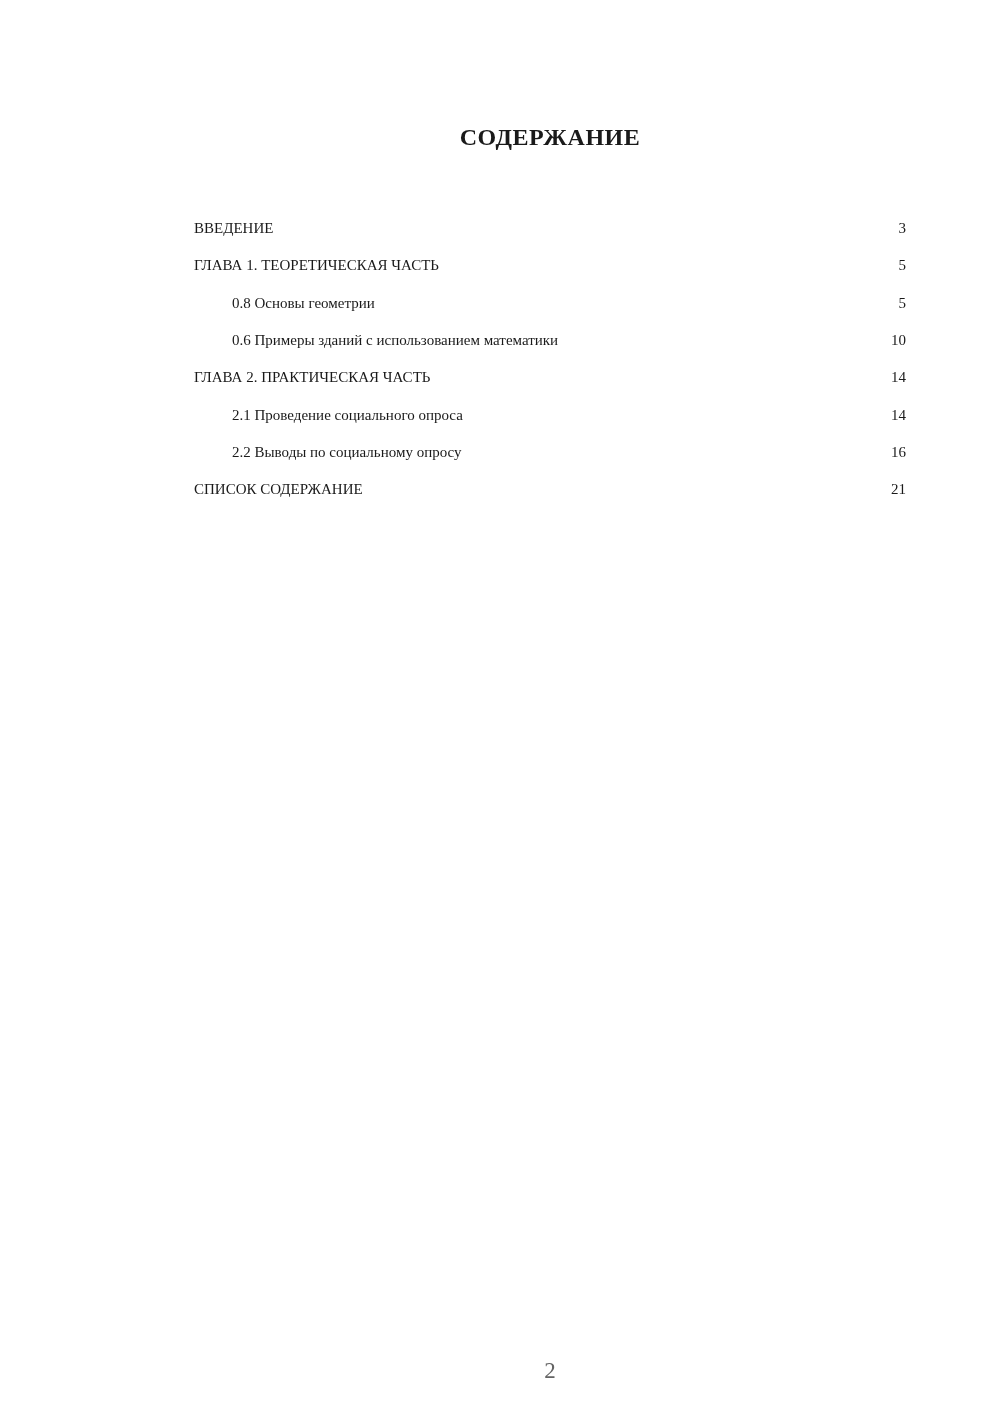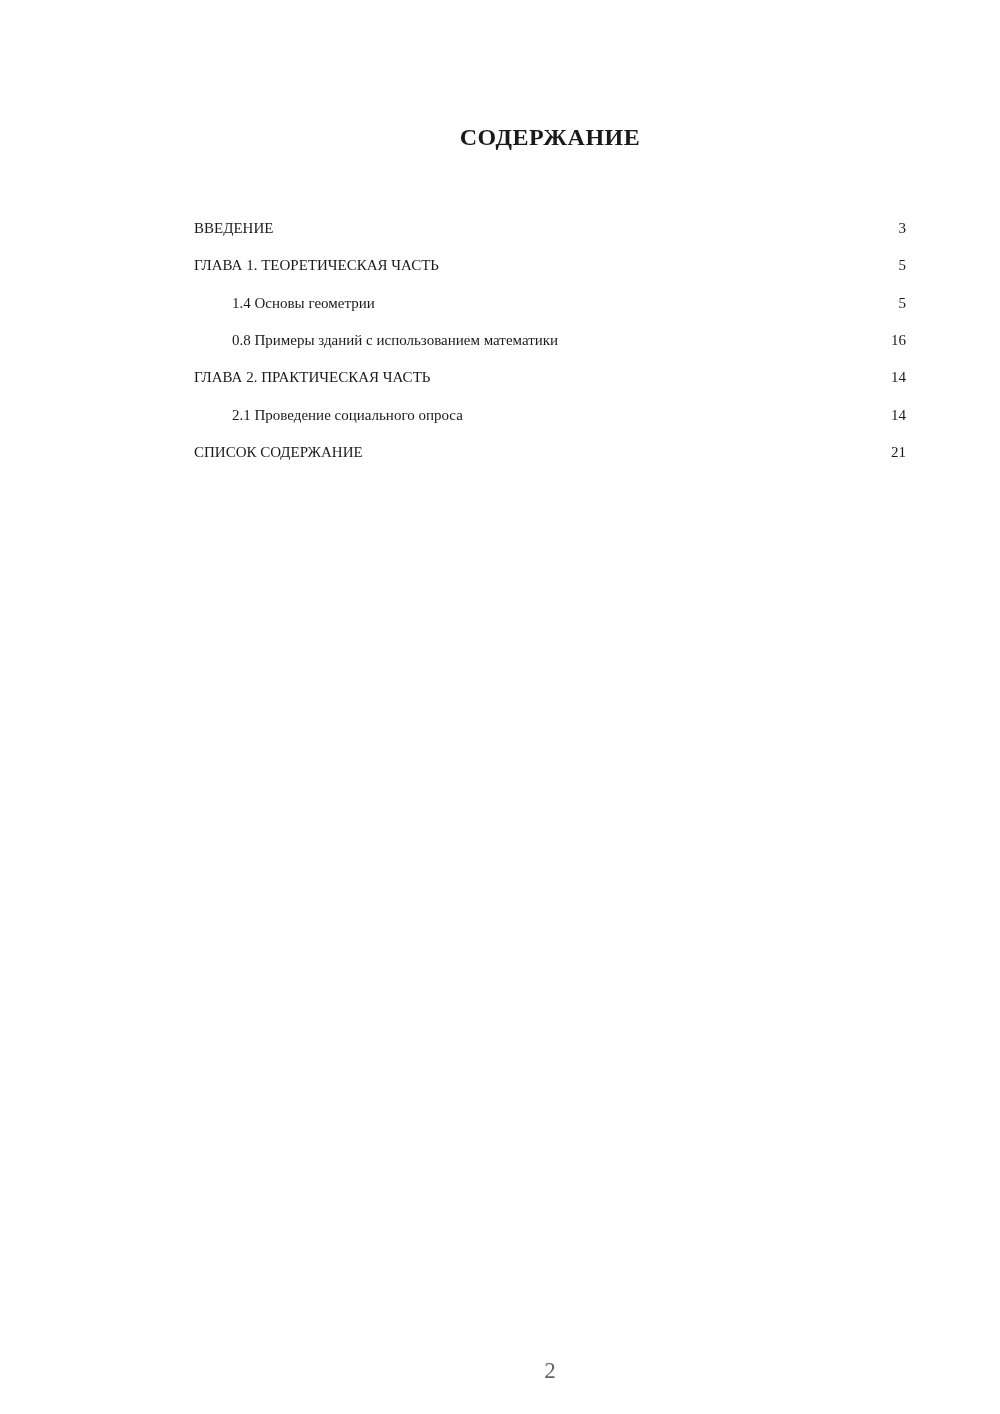--- a/index.html
+++ b/index.html
@@ -86,41 +86,45 @@
     <span class="toc-label">ВВЕДЕНИЕ</span>
     <span class="toc-page">3</span>
   </div>
 
   <div class="toc-row level-0">
     <span class="toc-label">ГЛАВА 1. ТЕОРЕТИЧЕСКАЯ ЧАСТЬ</span>
     <span class="toc-page">5</span>
   </div>
 
   <div class="toc-row level-1">
-    <span class="toc-label">1.4 Основы геометрии</span>
+    <span class="toc-label">0.8 Основы геометрии</span>
     <span class="toc-page">5</span>
   </div>
 
 
 
   <div class="toc-row level-1">
-    <span class="toc-label">0.8 Примеры зданий с использованием математики</span>
-    <span class="toc-page">16</span>
+    <span class="toc-label">0.6 Примеры зданий с использованием математики</span>
+    <span class="toc-page">10</span>
   </div>
 
   <div class="toc-row level-0">
     <span class="toc-label">ГЛАВА 2. ПРАКТИЧЕСКАЯ ЧАСТЬ</span>
     <span class="toc-page">14</span>
   </div>
 
   <div class="toc-row level-1">
     <span class="toc-label">2.1 Проведение социального опроса</span>
     <span class="toc-page">14</span>
   </div>
 
+  <div class="toc-row level-1">
+    <span class="toc-label">2.2 Выводы по социальному опросу</span>
+    <span class="toc-page">16</span>
+  </div>
 
 
   <div class="toc-row level-0">
     <span class="toc-label">СПИСОК СОДЕРЖАНИЕ</span>
     <span class="toc-page">21</span>
   </div>
 </div>
   </div>
 
   <div class="page-footer">2</div>

